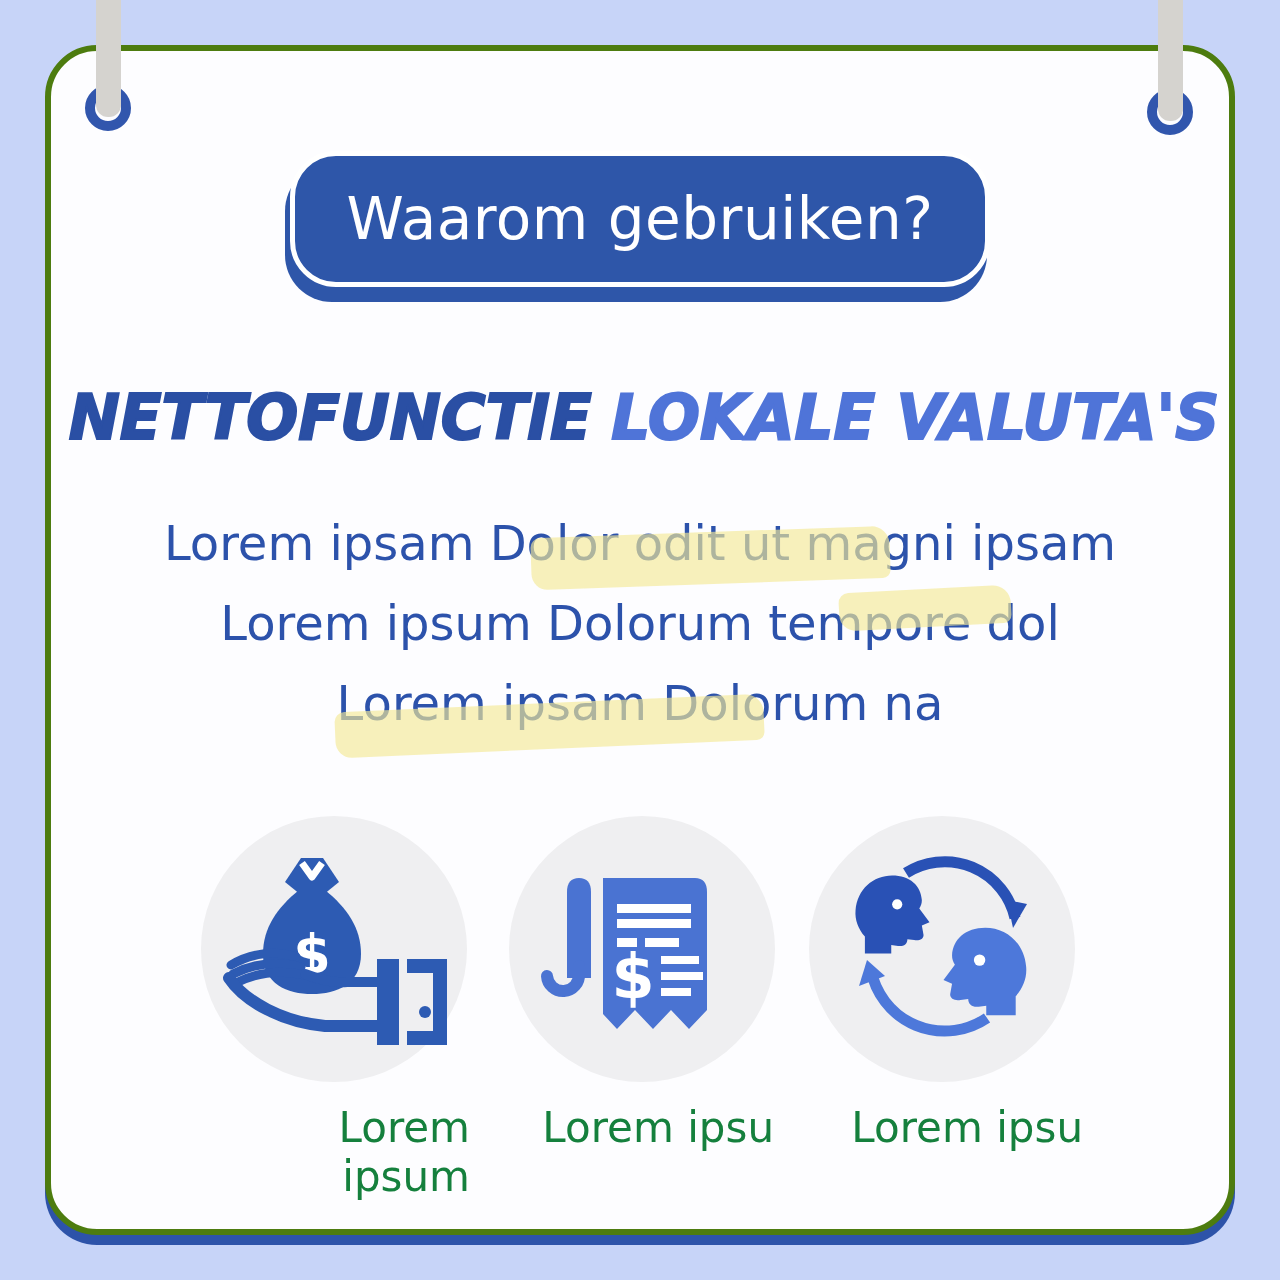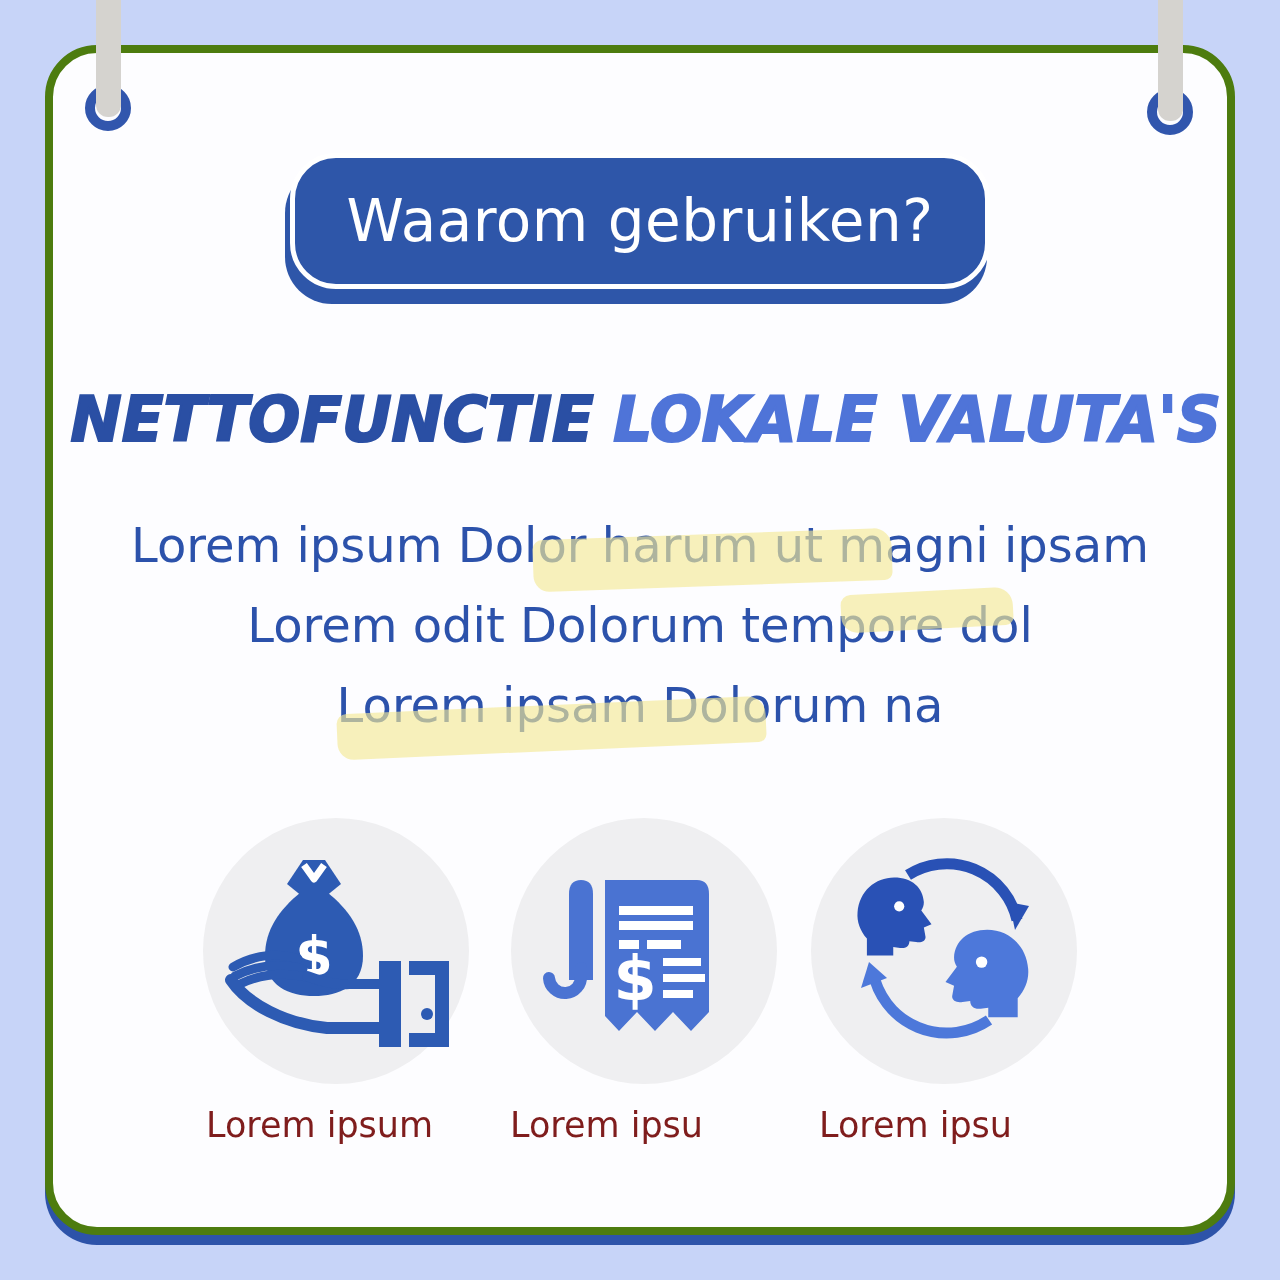--- a/index.html
+++ b/index.html
@@ -7,21 +7,21 @@
 
   .canvas {
     position:relative; width:1280px; height:1280px;
     background:#c7d4f8; overflow:hidden;
   }
 
   
   .card {
     position:absolute; left:45px; top:45px; width:1190px; height:1190px;
     box-sizing:border-box; background:#fdfdff;
-    border:8px solid #4d7c0f; border-radius:52px;
+    border:6px solid #4d7c0f; border-radius:52px;
     box-shadow:0 10px 0 #2d53a9;
   }
 
   
   .eyelet {
     position:absolute; width:46px; height:46px; box-sizing:border-box;
     border:10px solid #3156ad; border-radius:50%; z-index:6;
   }
   .eyelet.left  { left:85px; top:85px; }
   .eyelet.right { left:1147px; top:89px; }
@@ -72,22 +72,22 @@
   .circle {
     position:absolute; top:765px; width:266px; height:266px;
     border-radius:50%; background:#efeff1;
   }
   .circle.c1 { left:150px; }
   .circle.c2 { left:458px; }
   .circle.c3 { left:758px; }
   .circle svg { position:absolute; left:0; top:0; width:266px; height:266px; }
 
   .feature-label {
-    position:absolute; top:1052px; width:266px; text-align:left;
-    font-size:35px; color:#7f1d1d;
+    position:absolute; top:1052px; width:266px; text-align:right;
+    font-size:42px; color:#15803d;
   }
   .feature-label.l1 { left:153px; }
   .feature-label.l2 { left:457px; }
   .feature-label.l3 { left:766px; }
 </style>
 </head>
 <body>
 
 <div class="canvas">
 
@@ -99,22 +99,22 @@
 
     <div class="heading">
       <span class="part1">NETTOFUNCTIE</span><span class="part2">LOKALE VALUTA'S</span>
     </div>
 
     <div class="highlight hl-1"></div>
     <div class="highlight hl-2"></div>
     <div class="highlight hl-3"></div>
 
     <div class="body-lines">
-      <div>Lorem ipsum Dolor harum ut magni ipsam</div>
-      <div>Lorem odit Dolorum tempore dol</div>
+      <div>Lorem ipsam Dolor odit ut magni ipsam</div>
+      <div>Lorem ipsum Dolorum tempore dol</div>
       <div>Lorem ipsam Dolorum na</div>
     </div>
 
     <div class="circle c1">
       <svg viewBox="0 0 266 266">
 
         <path d="M84,66 L100,42 L122,42 L138,66 L122,79 L100,79 Z" fill="#2d5bb3"></path>
         <path d="M101,47 L111,61 L121,47" fill="none" stroke="#ffffff" stroke-width="7" stroke-linejoin="round"></path>
 
         <path d="M98,74 C76,92 62,112 62,138 C62,168 86,178 111,178

